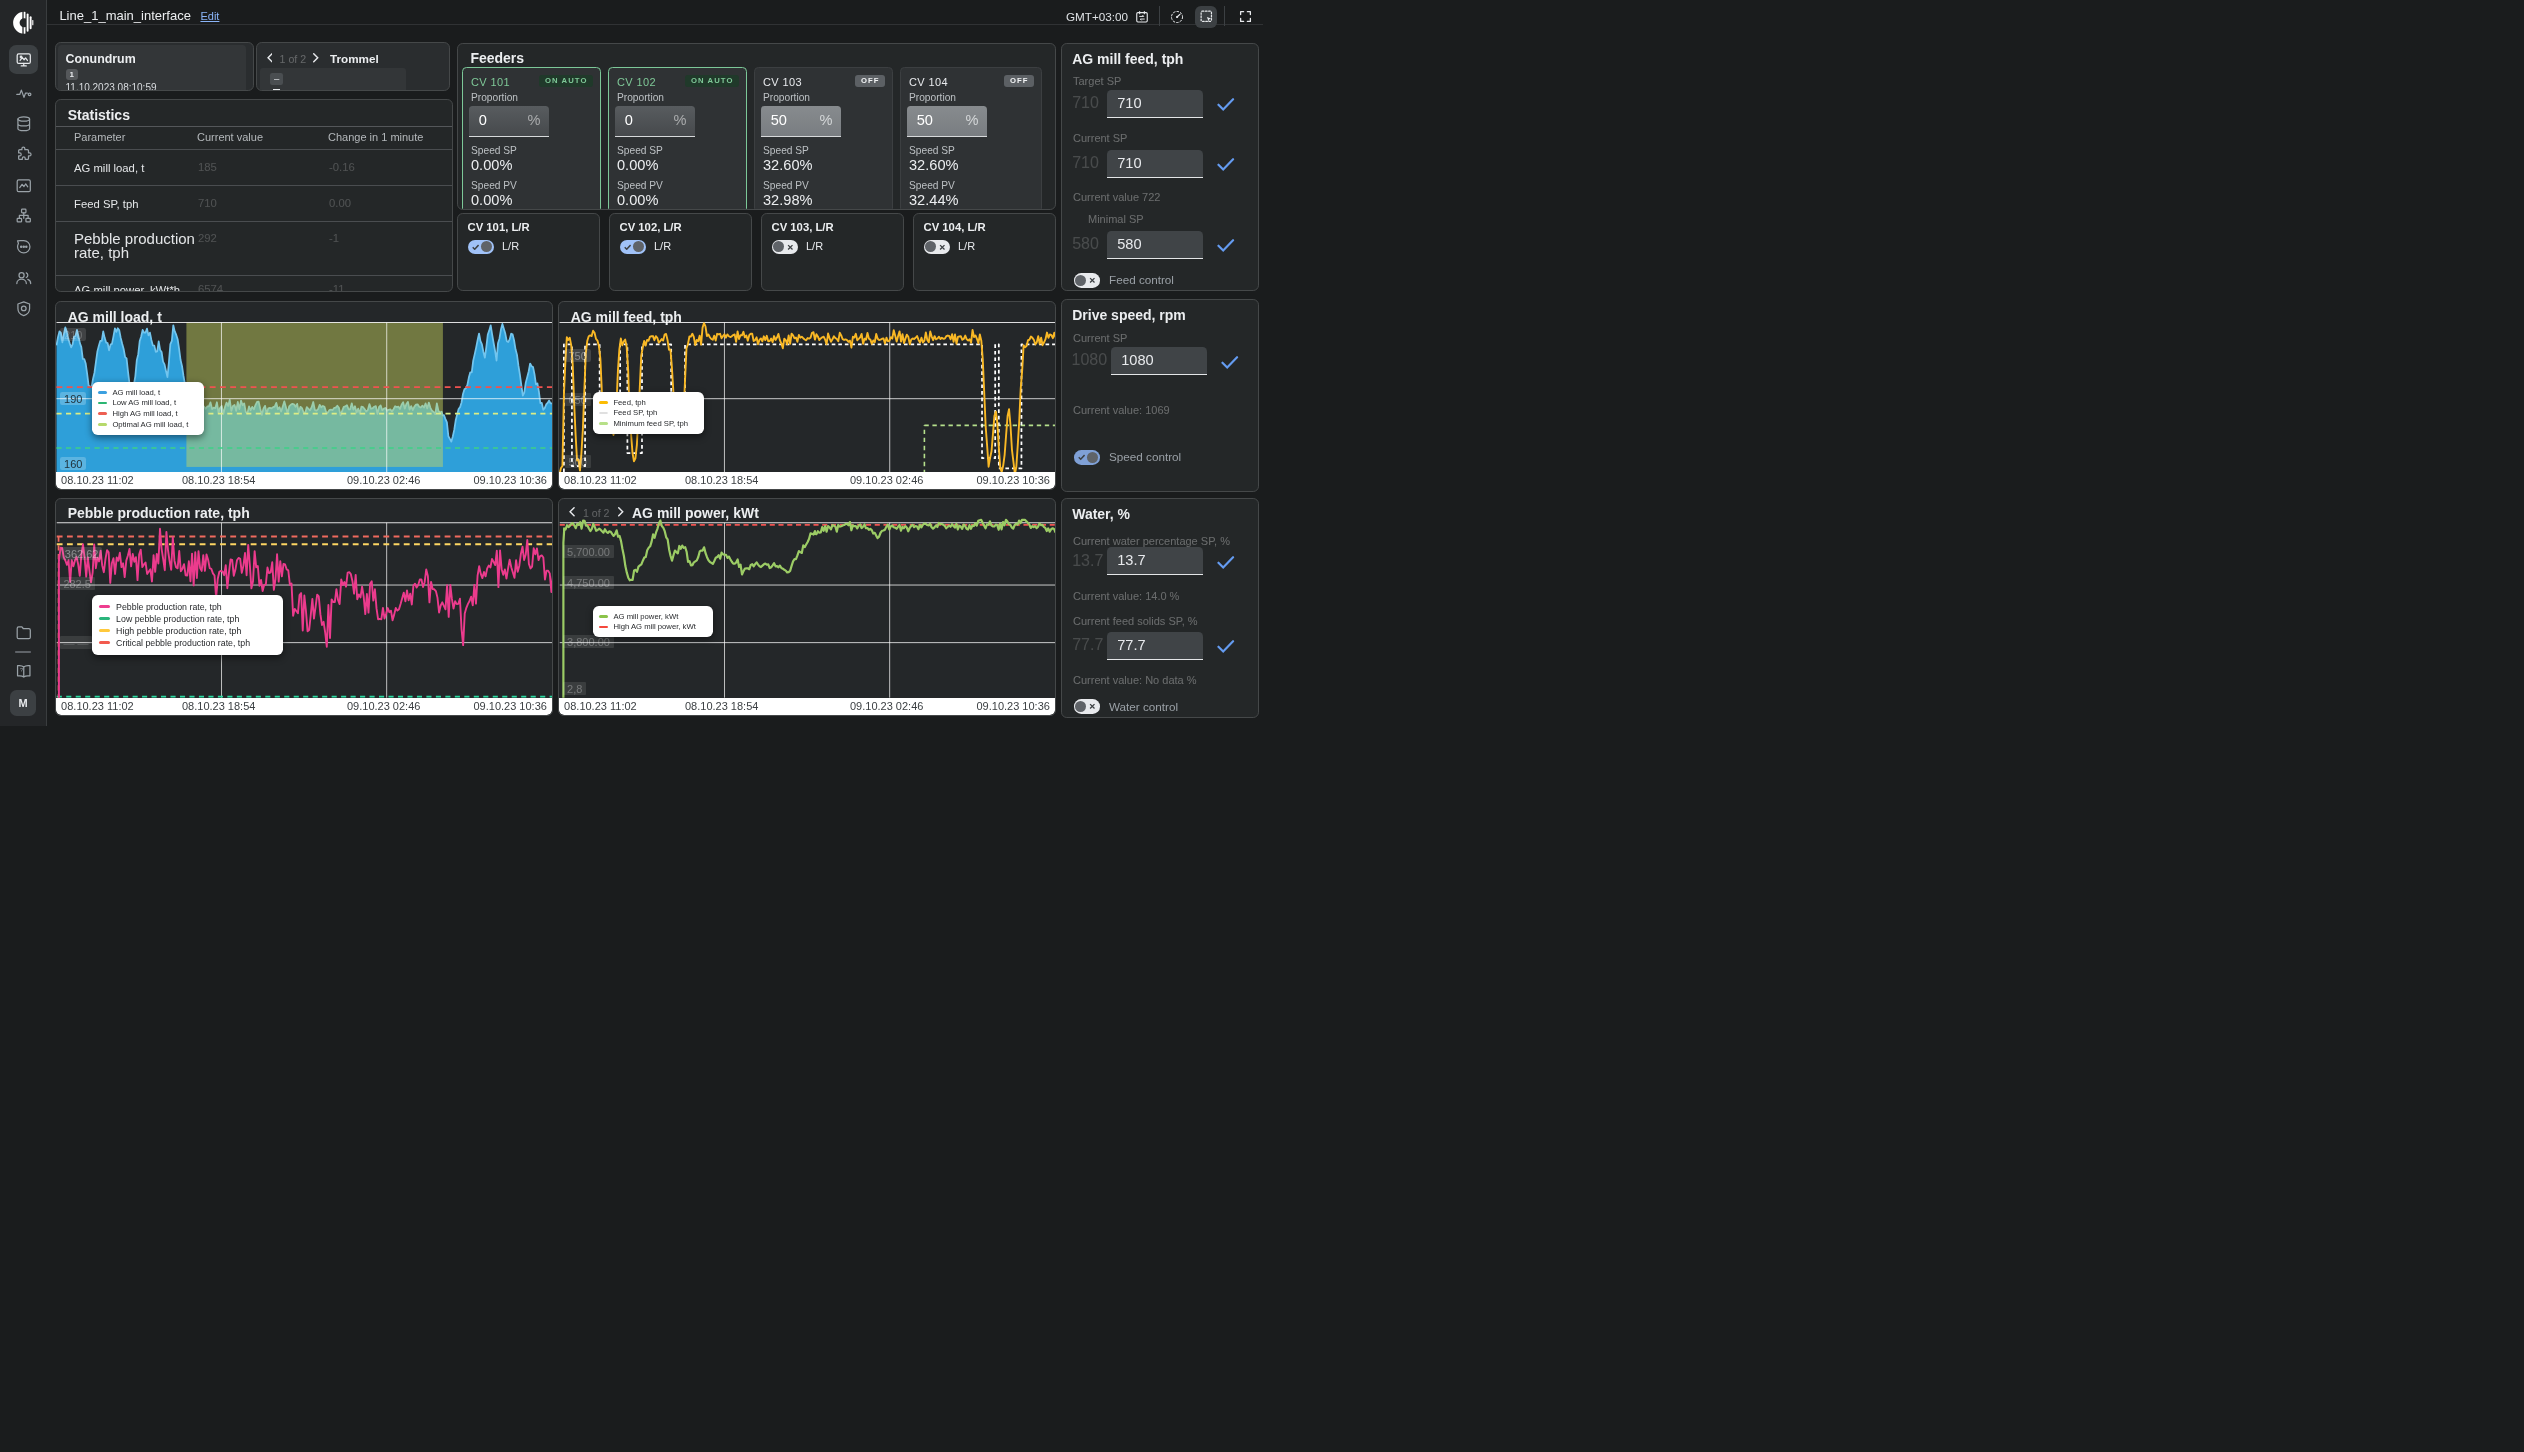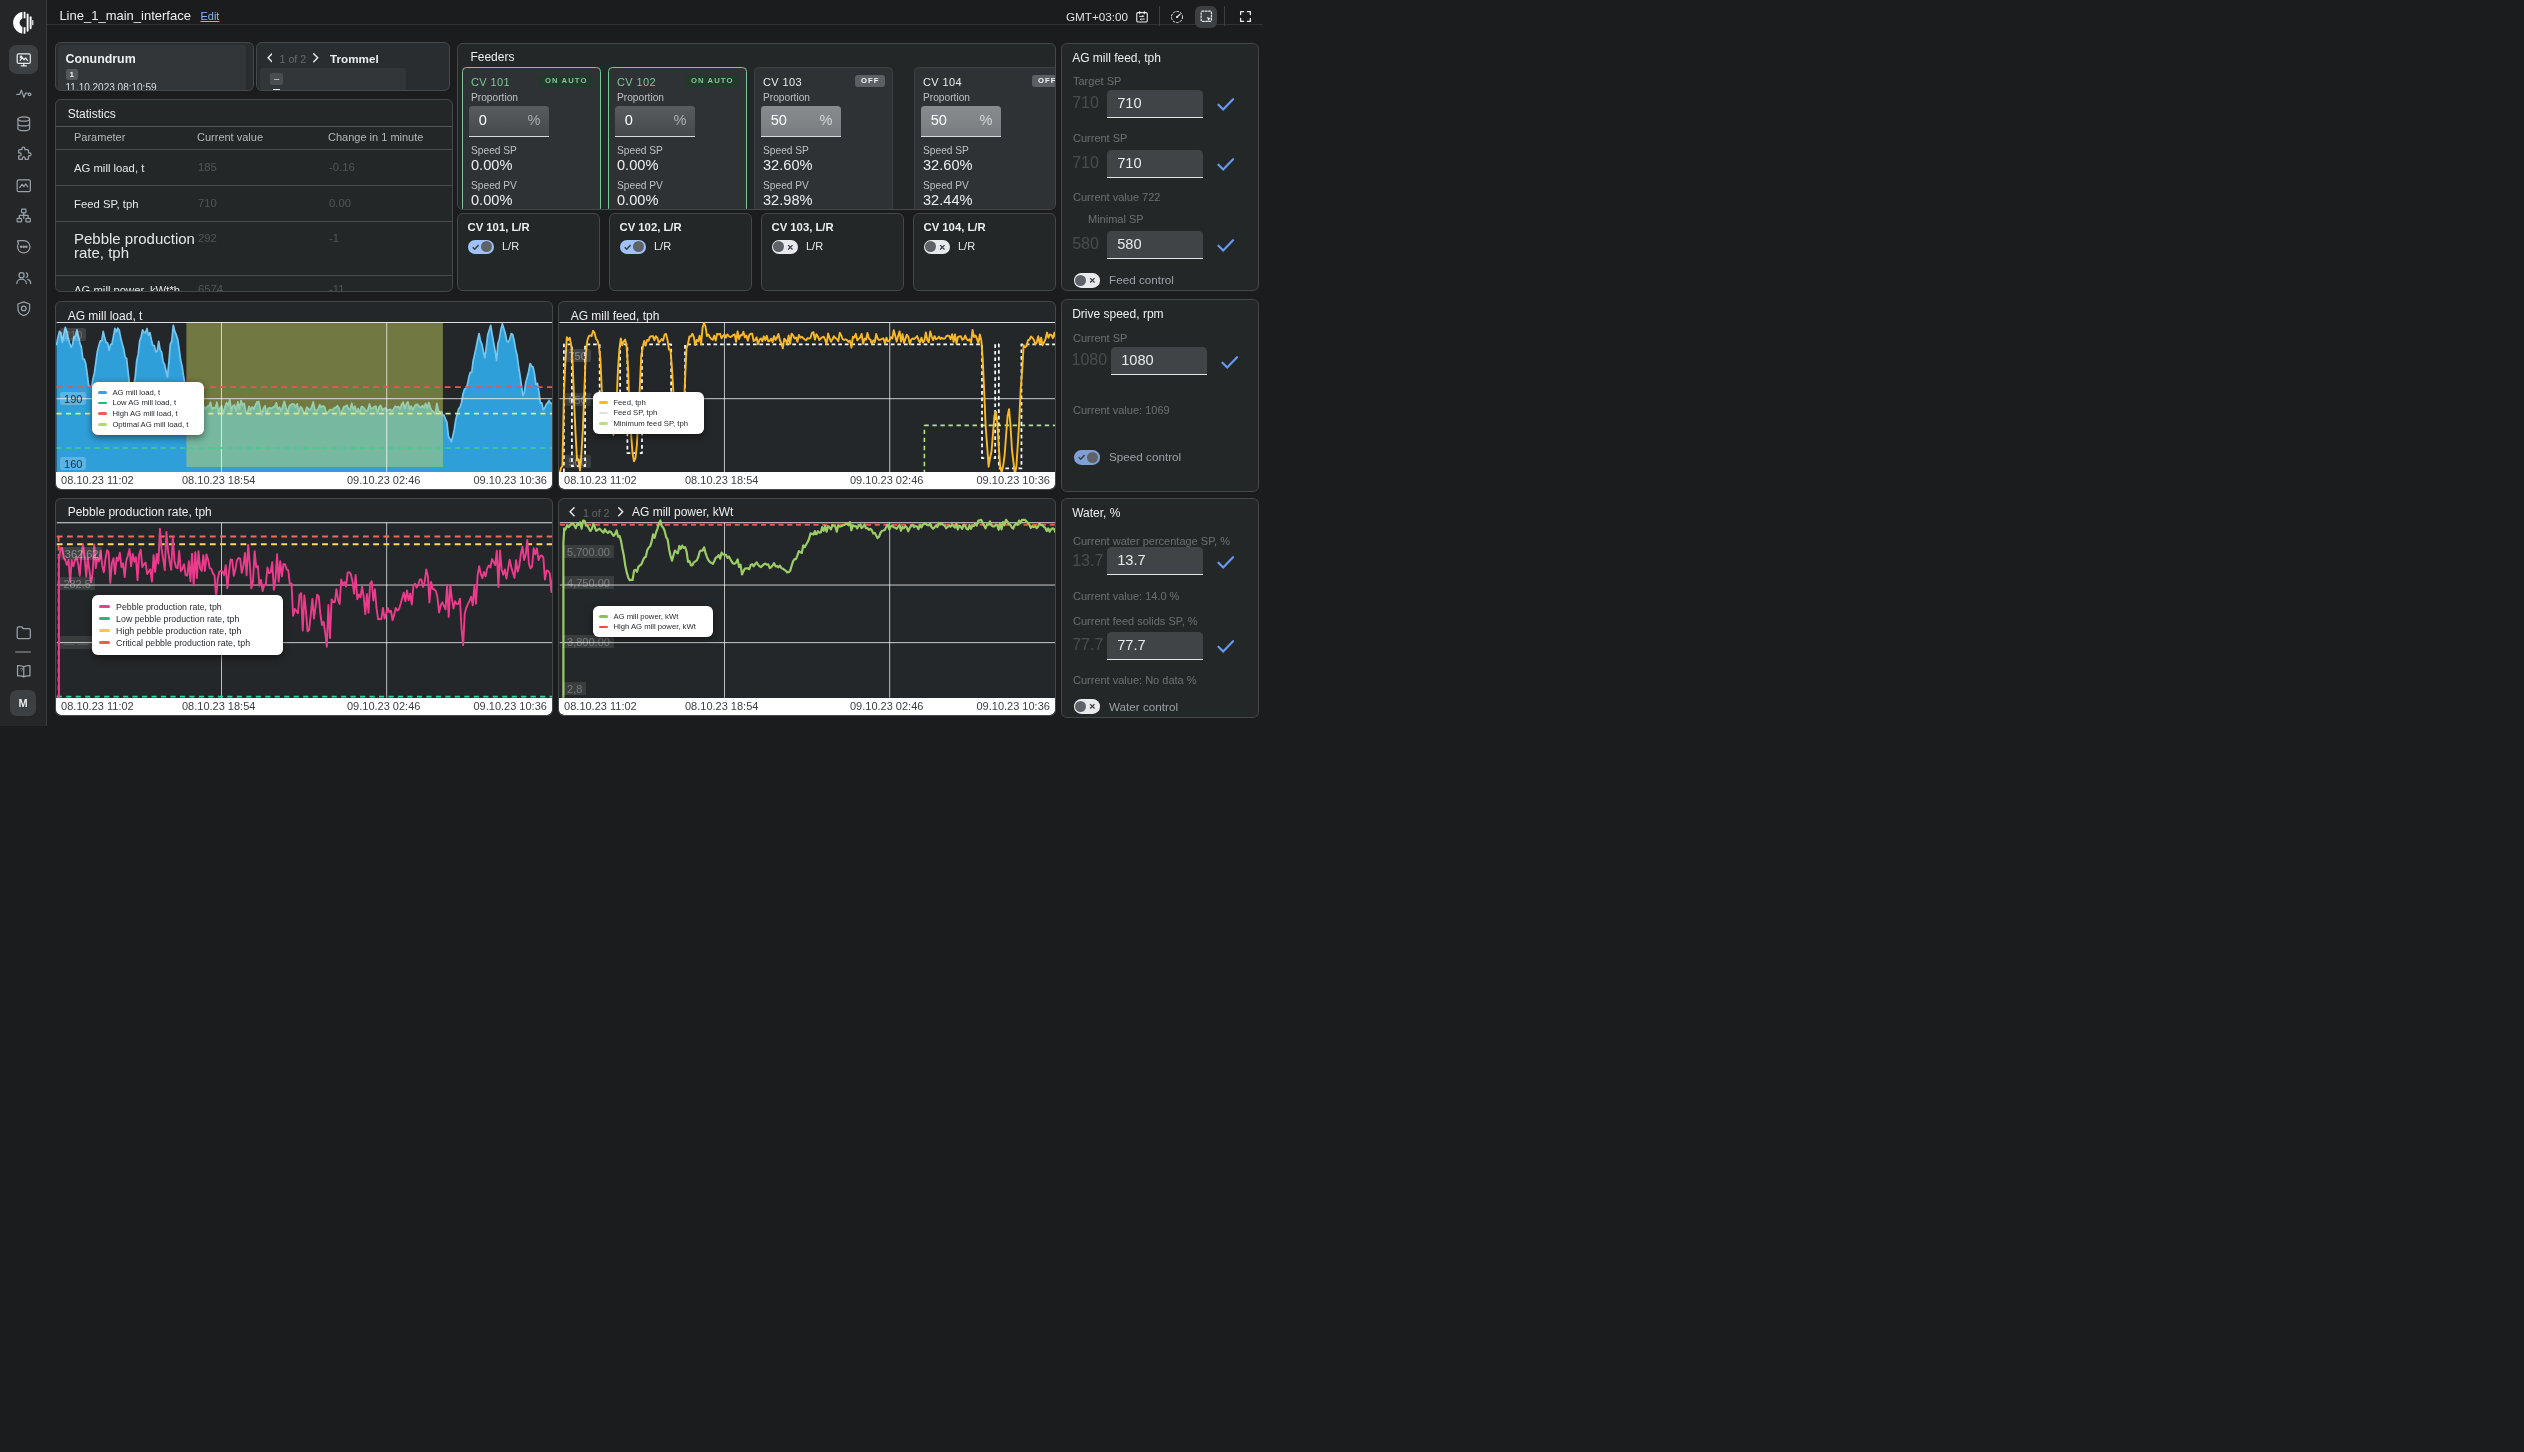--- a/index.html
+++ b/index.html
@@ -22,21 +22,21 @@
 .legend{position:absolute;background:#fff;border-radius:5.8px;box-shadow:0 2.2px 7.3px rgba(0,0,0,0.45);padding:5.1px 5.8px;color:#26282b;font-size:7.7px;z-index:5}
 .legend .r{display:flex;align-items:center;height:10.6px;white-space:nowrap}
 .legend .sw{display:inline-block;width:9.5px;height:2.9px;border-radius:1.5px;margin-right:5.1px;flex:none}
 .legend.big{font-size:8.8px;padding:5.8px 7.3px}
 .legend.big .r{height:12px}
 .legend.big .sw{width:11px;margin-right:5.8px}
 .chip{position:absolute;background:rgba(255,255,255,0.22);color:rgba(20,23,26,0.85);font-size:11px;padding:0.7px 3.7px;border-radius:2.2px;z-index:2}
 .chipd{position:absolute;background:rgba(255,255,255,0.1);color:rgba(255,255,255,0.3);font-size:11px;padding:0.7px 3.7px;border-radius:1px;z-index:2}
 .sep{position:absolute;left:0;right:0;height:0.7px;background:#54575a}
 svg.ic{stroke:#9aa2a8;stroke-width:1.7;fill:none;stroke-linecap:round;stroke-linejoin:round}
-.ttl{font-weight:normal;font-size:12px;color:#eceef0;position:absolute}
+.ttl{font-weight:bold;font-size:14px;color:#eceef0;position:absolute}
 </style></head><body>
 <div class="abs" style="left:0;top:0;width:47px;height:726px;background:#242628;border-right:0.7px solid #3a3d3f">
 <svg class="abs" style="left:11px;top:11px" width="25" height="25" viewBox="0 0 34 34">
 <path d="M17.9,1 A15,15 0 1,0 17.9,31 A15,15 0 1,0 17.9,1 Z M17.9,9.8 A6.2,6.2 0 1,1 17.9,22.2 A6.2,6.2 0 1,1 17.9,9.8 Z" fill="#fff" fill-rule="evenodd"></path>
 <rect x="15.45" y="0" width="1.78" height="34" fill="#242628"></rect>
 <rect x="19.65" y="0" width="14.35" height="34" fill="#242628"></rect>
 <rect x="21.3" y="3.4" width="2.6" height="24.9" rx="1.3" fill="#fff"></rect>
 <rect x="25.4" y="7.3" width="2.6" height="17.5" rx="1.3" fill="#fff"></rect>
 <rect x="28.9" y="12.2" width="1.5" height="7.2" rx="0.75" fill="#fff"></rect>
 </svg>
@@ -197,21 +197,21 @@
 <span class="flbl" style="left:8px;top:24px">Proportion</span>
 <div class="abs" style="left:6.2px;top:38px;width:80px;height:31px;background:linear-gradient(#878b8e,#797d81);border-radius:3.7px 3.7px 0 0;border-bottom:1.1px solid #d7d9db">
 <span class="abs" style="left:9.5px;top:5.8px;font-size:14.6px;color:#fff">50</span>
 <span class="abs" style="right:8.8px;top:5.8px;font-size:14.6px;color:rgba(238,240,242,0.75)">%</span>
       </div>
 <span class="flbl" style="left:8px;top:77px">Speed SP</span>
 <span class="fval" style="left:8px;top:89px">32.60%</span>
 <span class="flbl" style="left:8px;top:112px">Speed PV</span>
 <span class="fval" style="left:8px;top:124px">32.98%</span>
 </div>
-<div class="card" style="left:456px;top:23.4px;width:156px;height:146px">
+<div class="card" style="left:442px;top:23.4px;width:142px;height:146px">
 <span class="abs" style="left:8px;top:8px;font-size:11px;letter-spacing:0.4px;color:#e8eaed">CV 104</span>
 <span class="badge" style="right:6.6px;top:6.6px;background:#5c6064;color:#f1f3f4">OFF</span>
 <span class="flbl" style="left:8px;top:24px">Proportion</span>
 <div class="abs" style="left:6.2px;top:38px;width:80px;height:31px;background:linear-gradient(#878b8e,#797d81);border-radius:3.7px 3.7px 0 0;border-bottom:1.1px solid #d7d9db">
 <span class="abs" style="left:9.5px;top:5.8px;font-size:14.6px;color:#fff">50</span>
 <span class="abs" style="right:8.8px;top:5.8px;font-size:14.6px;color:rgba(238,240,242,0.75)">%</span>
       </div>
 <span class="flbl" style="left:8px;top:77px">Speed SP</span>
 <span class="fval" style="left:8px;top:89px">32.60%</span>
 <span class="flbl" style="left:8px;top:112px">Speed PV</span>

